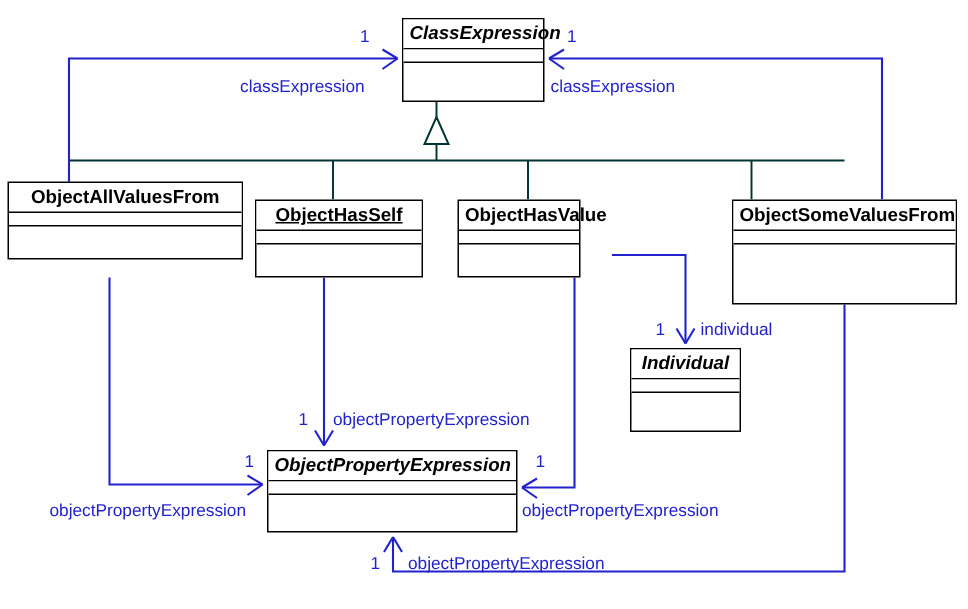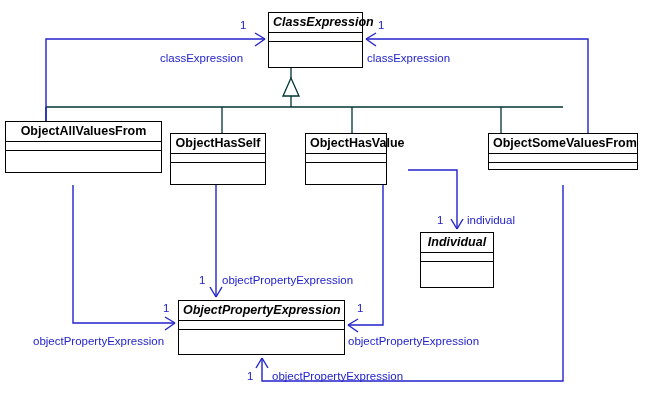--- a/index.html
+++ b/index.html
@@ -96,35 +96,35 @@
     <div class="ops"></div>
   </div>
 
   <div class="uml-class" style="left:5px;top:121px;width:157px;height:52px;">
     <div class="shadow"></div>
     <div class="nm">ObjectAllValuesFrom</div>
     <div class="attrs"></div>
     <div class="ops"></div>
   </div>
 
-  <div class="uml-class" style="left:170px;top:133px;width:96px;height:52px;">
+  <div class="uml-class" style="left:170px;top:133px;width:112px;height:52px;text-decoration:underline;">
     <div class="shadow"></div>
     <div class="nm">ObjectHasSelf</div>
     <div class="attrs"></div>
     <div class="ops"></div>
   </div>
 
   <div class="uml-class" style="left:305px;top:133px;width:82px;height:52px;">
     <div class="shadow"></div>
     <div class="nm">ObjectHasValue</div>
     <div class="attrs"></div>
     <div class="ops"></div>
   </div>
 
-  <div class="uml-class" style="left:488px;top:133px;width:150px;height:37px;">
+  <div class="uml-class" style="left:488px;top:133px;width:150px;height:70px;">
     <div class="shadow"></div>
     <div class="nm">ObjectSomeValuesFrom</div>
     <div class="attrs"></div>
     <div class="ops"></div>
   </div>
 
   <div class="uml-class abstract" style="left:420px;top:232px;width:74px;height:56px;">
     <div class="shadow"></div>
     <div class="nm">Individual</div>
     <div class="attrs"></div>

